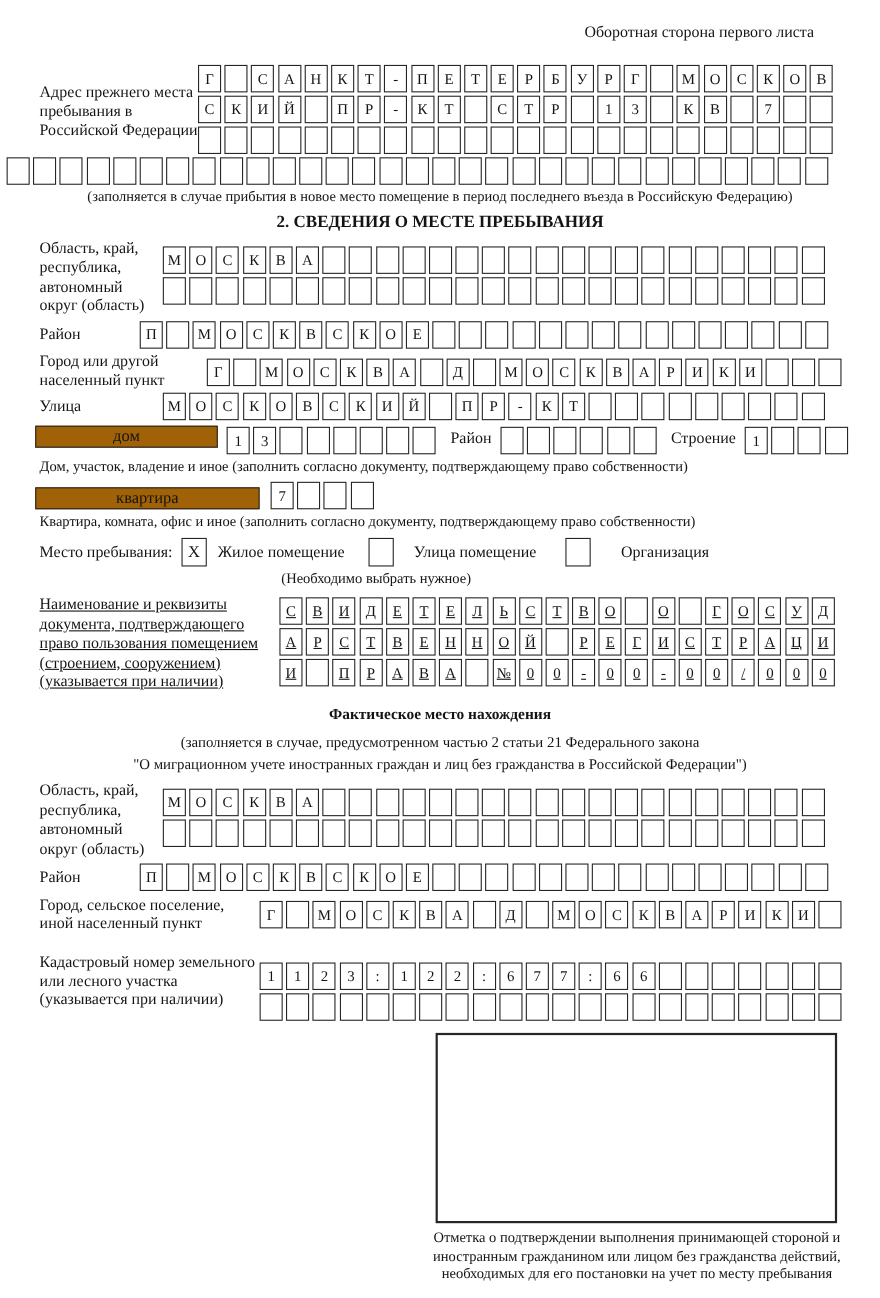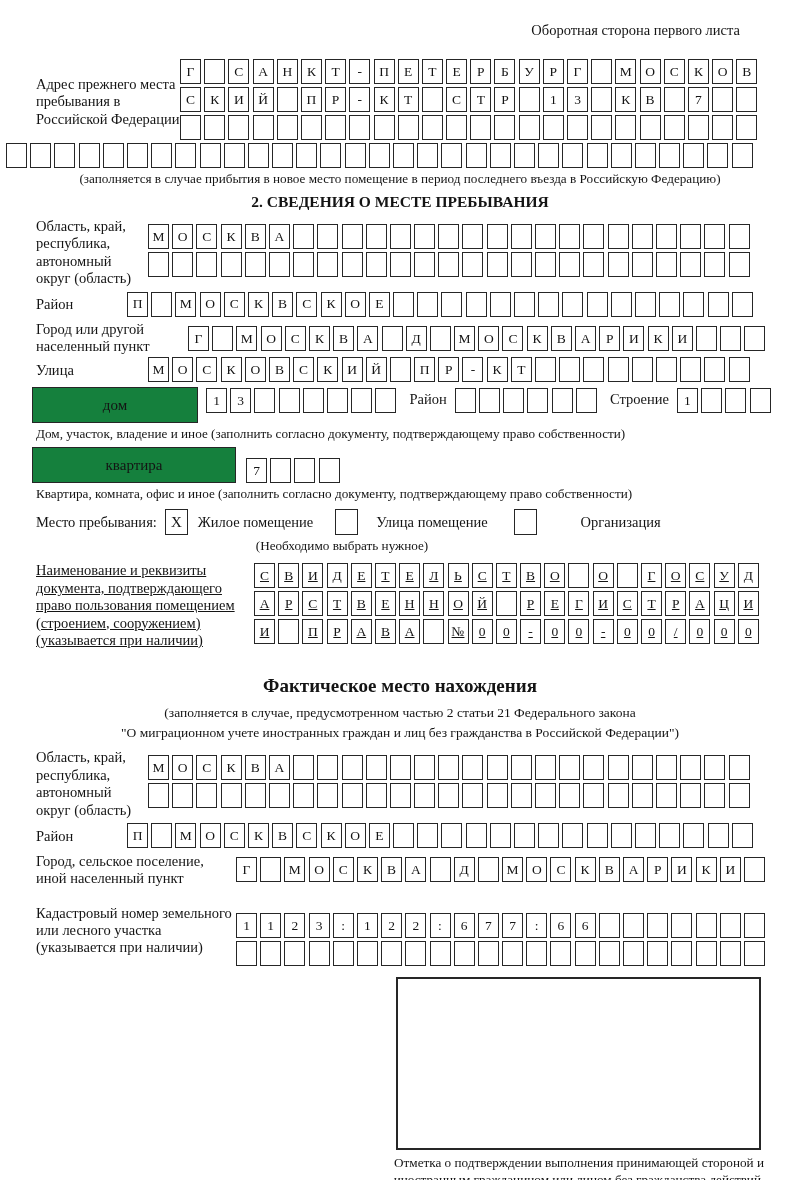--- a/index.html
+++ b/index.html
@@ -32,21 +32,21 @@
   .w180 { width:184px; }
   .w228 { width:232px; }
   .w246 { width:250px; }
 
   .caption { font-size:13.2px; padding-left:32px; margin-top:3px; }
   .caption.center { text-align:center; padding-left:0; }
 
   .h-bold { text-align:center; font-weight:bold; font-size:15.5px; }
 
   .wide-box {
-    flex:none; height:36px; border:1.7px solid #262626; background:#15803d;
+    flex:none; height:20px; border:1.7px solid #262626; background:#a16207;
     display:flex; align-items:center; justify-content:center; font-size:15px;
   }
   .inline-label { font-size:14.5px; padding:4px 8px 0 10px; }
 
   .checkbox {
     flex:none; width:23px; height:26px; border:1.7px solid #262626; background:#fff;
     display:flex; align-items:center; justify-content:center; font-size:15px;
   }
   .stay-row { display:flex; align-items:center; padding-left:32px; }
   .stay-row .opt-label { font-size:14.5px; }
@@ -383,21 +383,21 @@
   </div>
   <div class="caption">Квартира, комната, офис и иное (заполнить согласно документу, подтверждающему право собственности)</div>
 
   <div class="stay-row" style="margin-top:7px;">
     <span class="opt-label">Место пребывания:</span>
     <span class="checkbox" style="margin-left:8px;">X</span>
     <span class="opt-label" style="margin-left:10px;">Жилое помещение</span>
     <span class="checkbox" style="margin-left:22px;"></span>
     <span class="opt-label" style="margin-left:18px;">Улица помещение</span>
     <span class="checkbox" style="margin-left:26px;"></span>
-    <span class="opt-label" style="margin-left:44px;">Организация</span>
+    <span class="opt-label" style="margin-left:28px;">Организация</span>
   </div>
   <div style="margin-left:178px; width:320px; text-align:center; font-size:13.2px; margin-top:3px;">(Необходимо выбрать нужное)</div>
 
   <div class="field" style="margin-top:6px;text-decoration:underline;">
     <div class="label-col w246">Наименование и реквизиты документа, подтверждающего право пользования помещением (строением, сооружением) (указывается при наличии)</div>
     <div class="rows">
       <div class="cell-row">
           <div class="cell">С</div>
           <div class="cell">В</div>
           <div class="cell">И</div>
@@ -462,21 +462,21 @@
           <div class="cell">0</div>
           <div class="cell">0</div>
           <div class="cell">/</div>
           <div class="cell">0</div>
           <div class="cell">0</div>
           <div class="cell">0</div>
         </div>
     </div>
   </div>
 
-  <div class="h-bold" style="margin-top:26px; font-size:19px;">Фактическое место нахождения</div>
+  <div class="h-bold" style="margin-top:14px; font-size:14px;">Фактическое место нахождения</div>
   <div class="notes-center" style="margin-top:6px;">(заполняется в случае, предусмотренном частью 2 статьи 21 Федерального закона</div>
   <div class="notes-center">"О миграционном учете иностранных граждан и лиц без гражданства в Российской Федерации")</div>
 
   <div class="field" style="margin-top:5px;">
     <div class="label-col w140">Область, край, республика, автономный округ (область)</div>
     <div class="rows">
       <div class="cell-row">
           <div class="cell">М</div>
           <div class="cell">О</div>
           <div class="cell">С</div>

